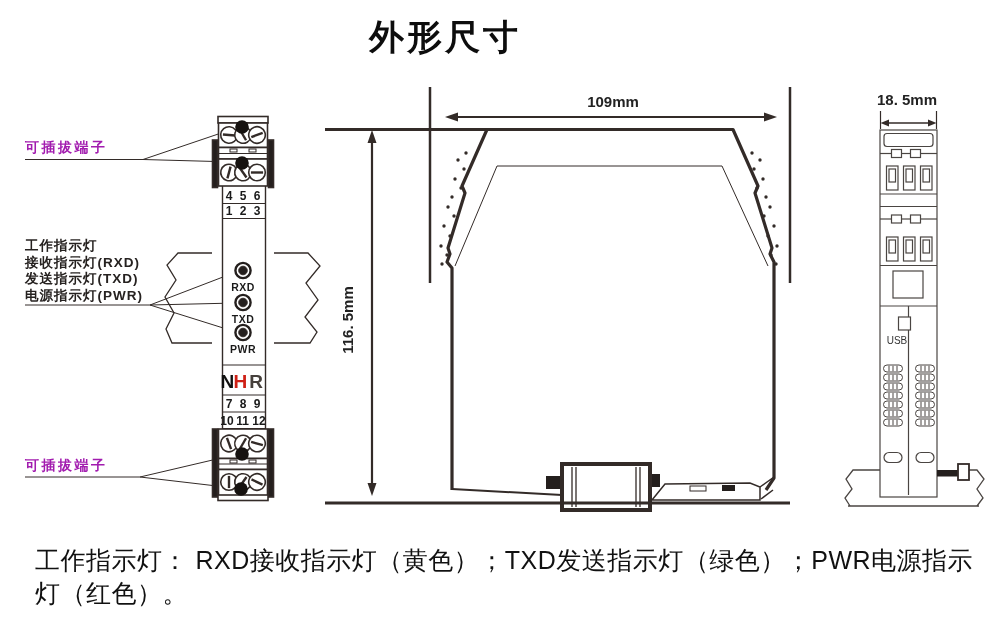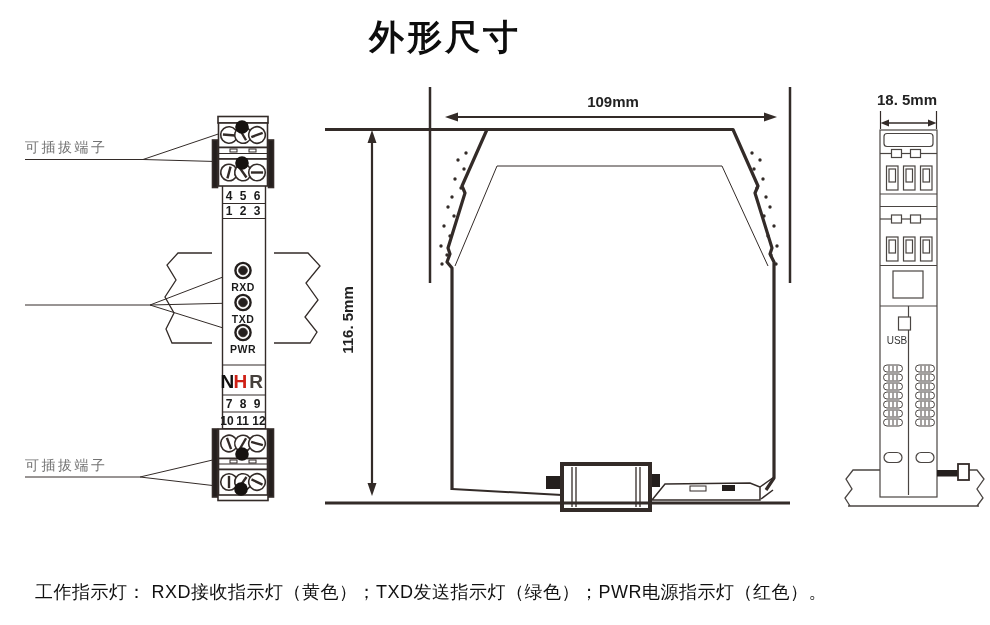--- a/index.html
+++ b/index.html
@@ -1,26 +1,26 @@
 <!DOCTYPE html>
 <html><head>
 <meta charset="utf-8">
 <style>
   html,body{margin:0;padding:0;background:#fff;}
   #stage{position:relative;width:990px;height:625px;background:#ffffff;overflow:hidden;
          font-family:"Liberation Sans","DejaVu Sans",sans-serif;color:#161210;}
   .abs{position:absolute;}
   #title{left:0;top:14px;width:890px;text-align:center;font-size:35px;font-weight:bold;
          letter-spacing:3px;color:#0d0d0d;}
-  .callout{font-size:14px;font-weight:normal;letter-spacing:2.5px;color:#737373;}
+  .callout{font-size:14px;font-weight:bold;letter-spacing:2.5px;color:#a21caf;}
   #pluggable-top{left:25px;top:139px;}
   #pluggable-bottom{left:25px;top:457px;}
   #indicator-block{left:25px;top:238px;font-size:13.5px;font-weight:bold;
                    letter-spacing:1px;line-height:16.5px;color:#262220;}
-  .footer-line{left:35px;width:940px;font-size:18px;color:#111;letter-spacing:0.5px;margin-top:36px;}
+  .footer-line{left:35px;width:940px;font-size:25px;color:#111;letter-spacing:0.5px;}
   #footer-1{top:544px;}
   #footer-2{top:584px;}
   svg text{font-family:"Liberation Sans","DejaVu Sans",sans-serif;}
   .dimtxt{font-size:15px;font-weight:bold;fill:#222;}
   .numtxt{font-size:12px;font-weight:bold;fill:#1a1a1a;}
   .ledtxt{font-size:10.5px;font-weight:bold;fill:#1a1a1a;letter-spacing:0.5px;}
   .usbtxt{font-size:10px;fill:#333;}
 </style>
 </head>
 <body>
@@ -292,17 +292,23 @@
       </g>
 
       <text class="usbtxt" x="897" y="344" text-anchor="middle" stroke="none" fill="#333">USB</text>
     </g>
   </svg>
 
   <div id="title" class="abs">外形尺寸</div>
 
   <div id="pluggable-top" class="abs callout">可插拔端子</div>
 
+  <div id="indicator-block" class="abs">
+    <div>工作指示灯</div>
+    <div>接收指示灯(RXD)</div>
+    <div>发送指示灯(TXD)</div>
+    <div>电源指示灯(PWR)</div>
+  </div>
 
   <div id="pluggable-bottom" class="abs callout">可插拔端子</div>
 
   <div id="footer-1" class="abs footer-line">工作指示灯： RXD接收指示灯（黄色）；TXD发送指示灯（绿色）；PWR电源指示灯（红色）。</div>
 </div>
 
 </body></html>

